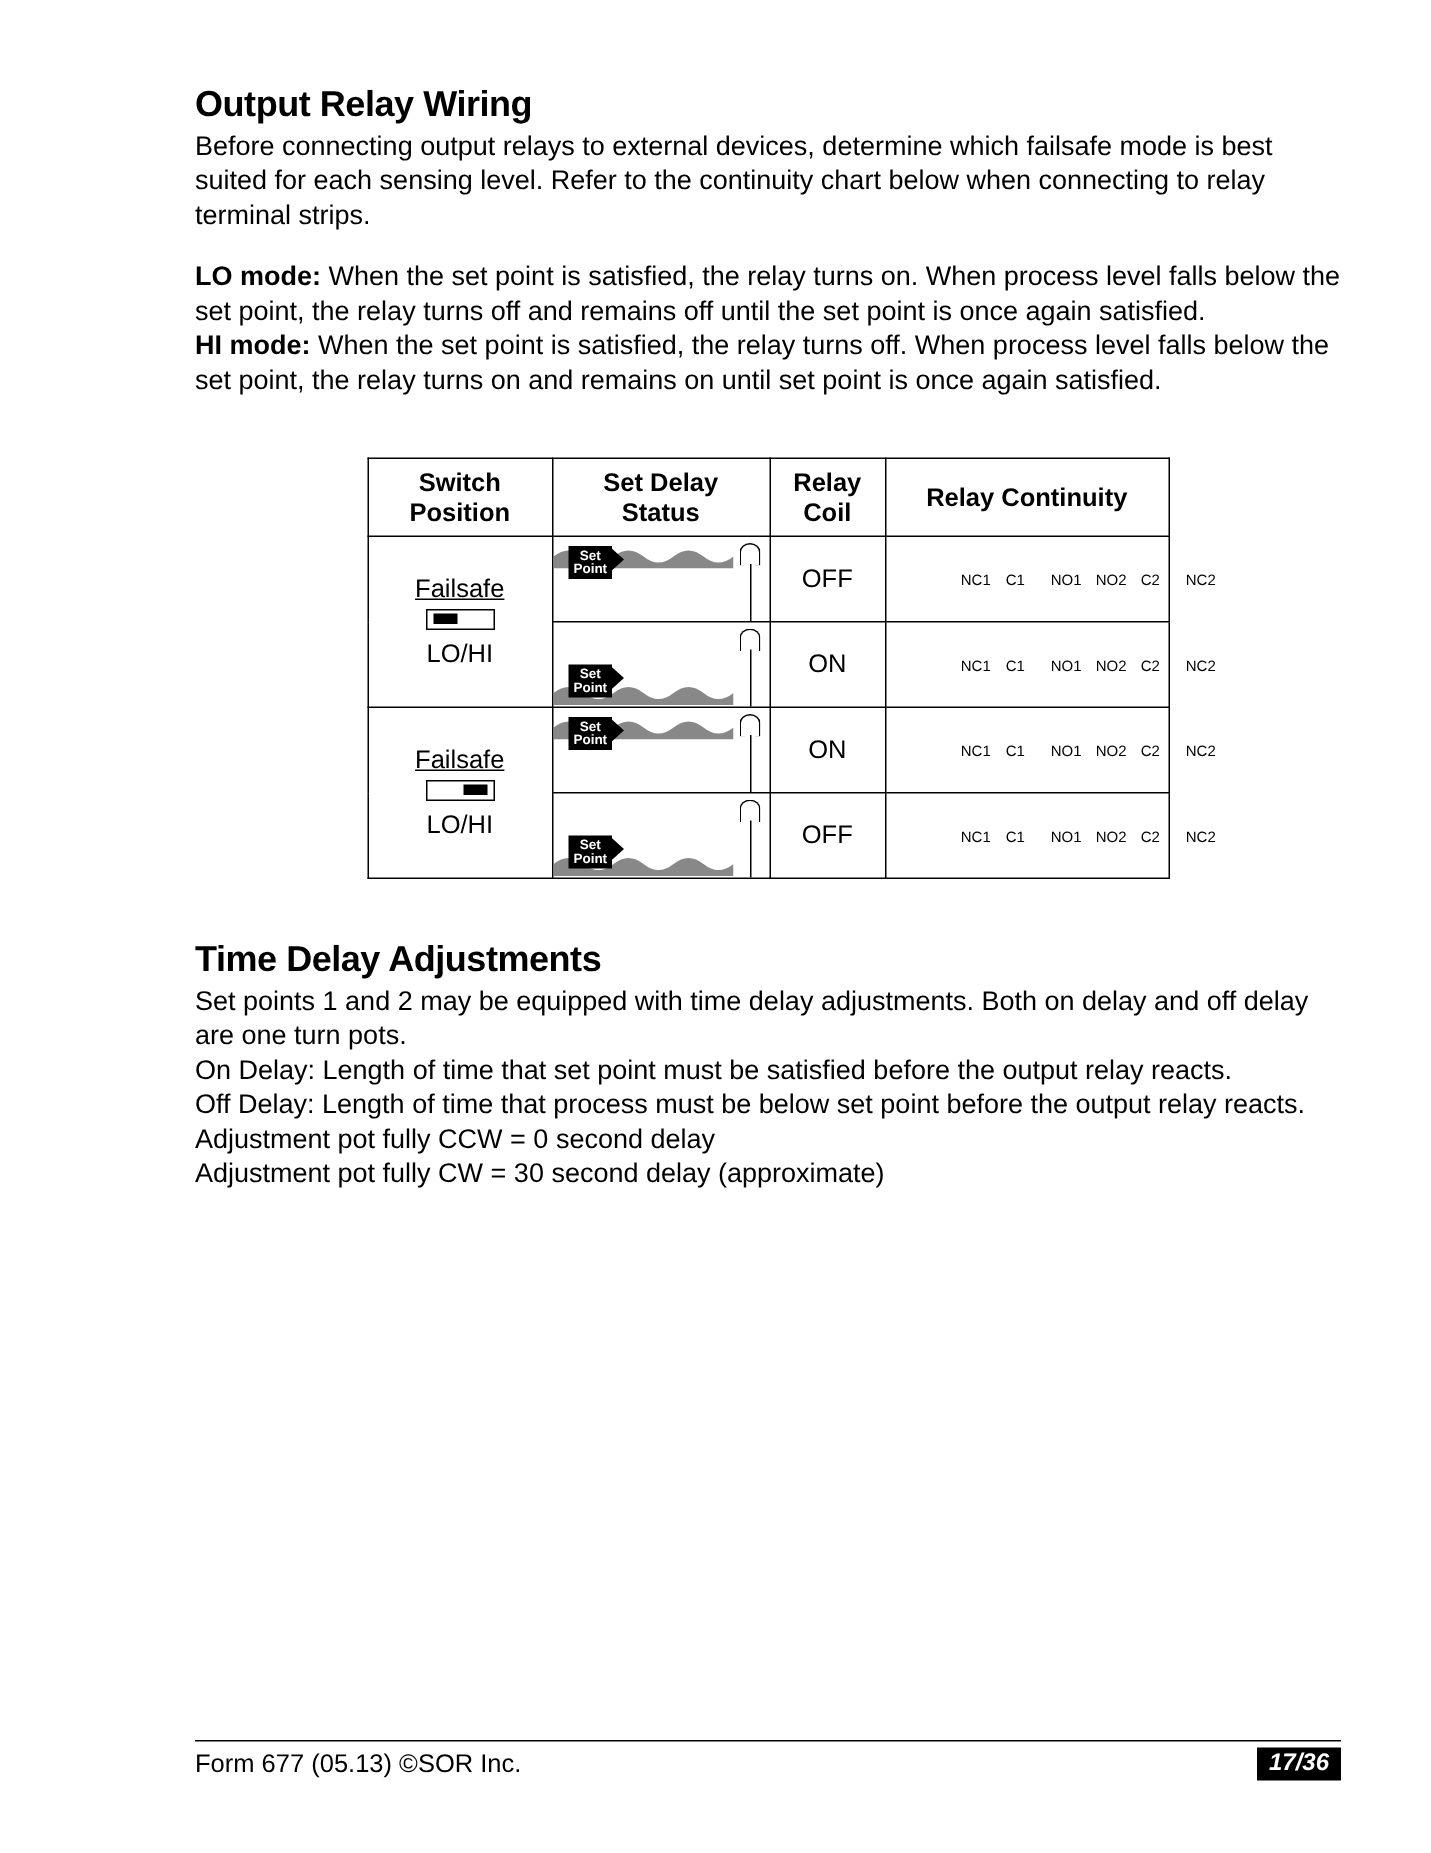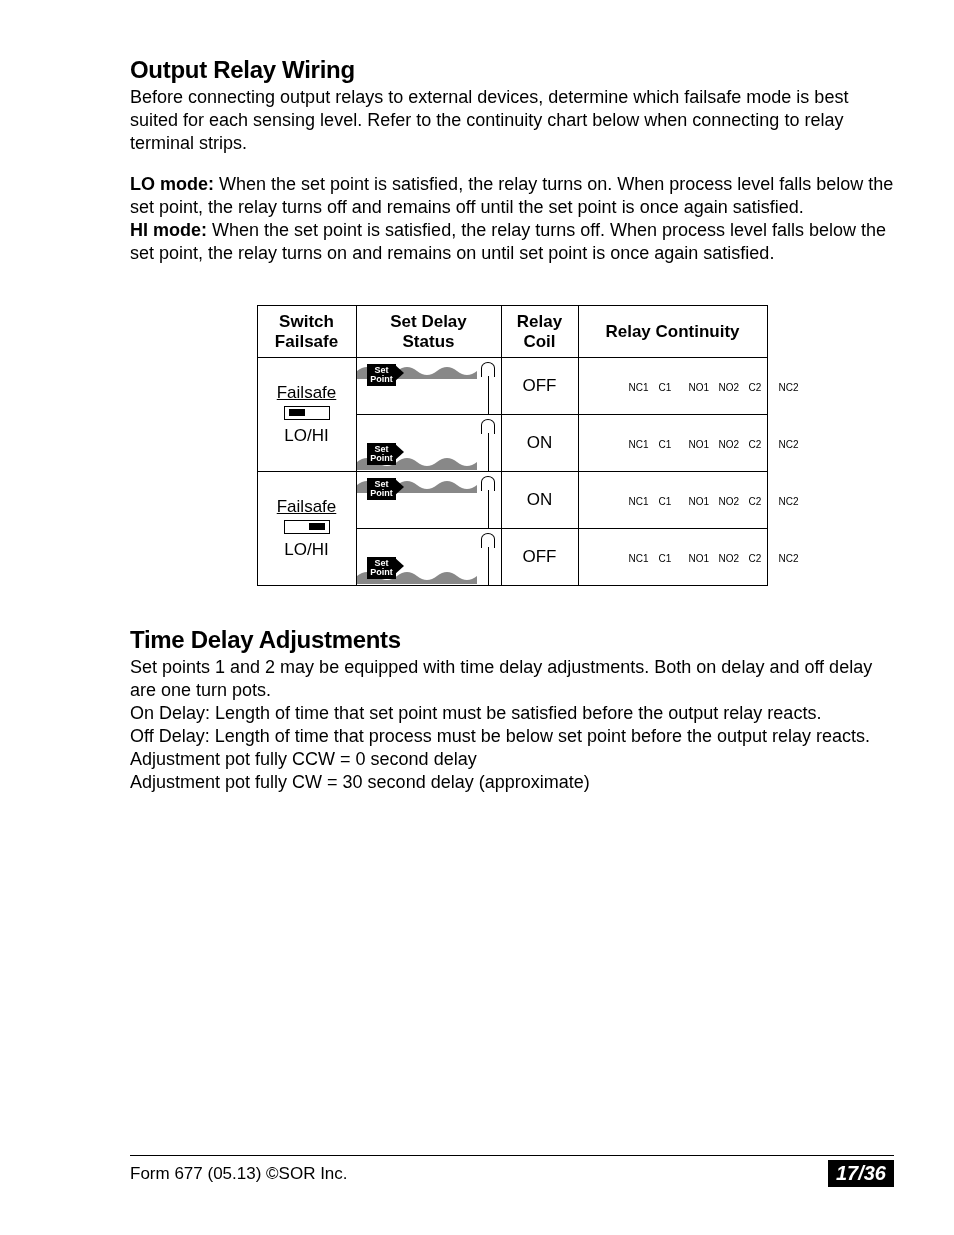--- a/index.html
+++ b/index.html
@@ -46,21 +46,21 @@
   }
   table.relay th {
     font-weight: bold;
     font-size: 17px;
     padding: 6px 10px;
     line-height: 1.15;
   }
   td.switchcell {
     width: 90px;
     font-size: 17px;
-    padding: 6px 4px;
+    padding: 6px 16px;
     line-height: 1.2;
   }
   td.spcell {
     width: 120px;
     padding: 0;
     height: 56px;
   }
   td.coilcell {
     width: 60px;
     font-size: 17px;
@@ -185,40 +185,40 @@
     font-family: "Arial Narrow", Arial, sans-serif;
     font-stretch: condensed;
     font-size: 17px;
   }
   .page-badge {
     background: #000;
     color: #fff;
     font-weight: bold;
     font-style: italic;
     padding: 2px 8px;
-    font-size: 20px;
+    font-size: 16px;
   }
 </style>
 </head>
 <body>
 
 <div class="page">
 
   <h2>Output Relay Wiring</h2>
   <p>Before connecting output relays to external devices, determine which failsafe mode is best suited for each sensing level. Refer to the continuity chart below when connecting to relay terminal strips.</p>
 
   <p class="tight">
     <span class="bold">LO mode:</span><span> When the set point is satisfied, the relay turns on. When process level falls below the set point, the relay turns off and remains off until the set point is once again satisfied.</span><br>
     <span class="bold">HI mode:</span><span> When the set point is satisfied, the relay turns off. When process level falls below the set point, the relay turns on and remains on until set point is once again satisfied.</span>
   </p>
 
   <table class="relay">
     <thead>
       <tr>
-        <th><span>Switch Failsafe</span></th>
+        <th><span>Switch Position</span></th>
         <th><span>Set Delay Status</span></th>
         <th><span>Relay Coil</span></th>
         <th><span>Relay Continuity</span></th>
       </tr>
     </thead>
     <tbody id="relay-body">
         <tr>
           <td class="switchcell" rowspan="2">
       <span class="failsafe-label">Failsafe</span><br>
       <span class="dipswitch left"><span class="knob"></span></span><br>

